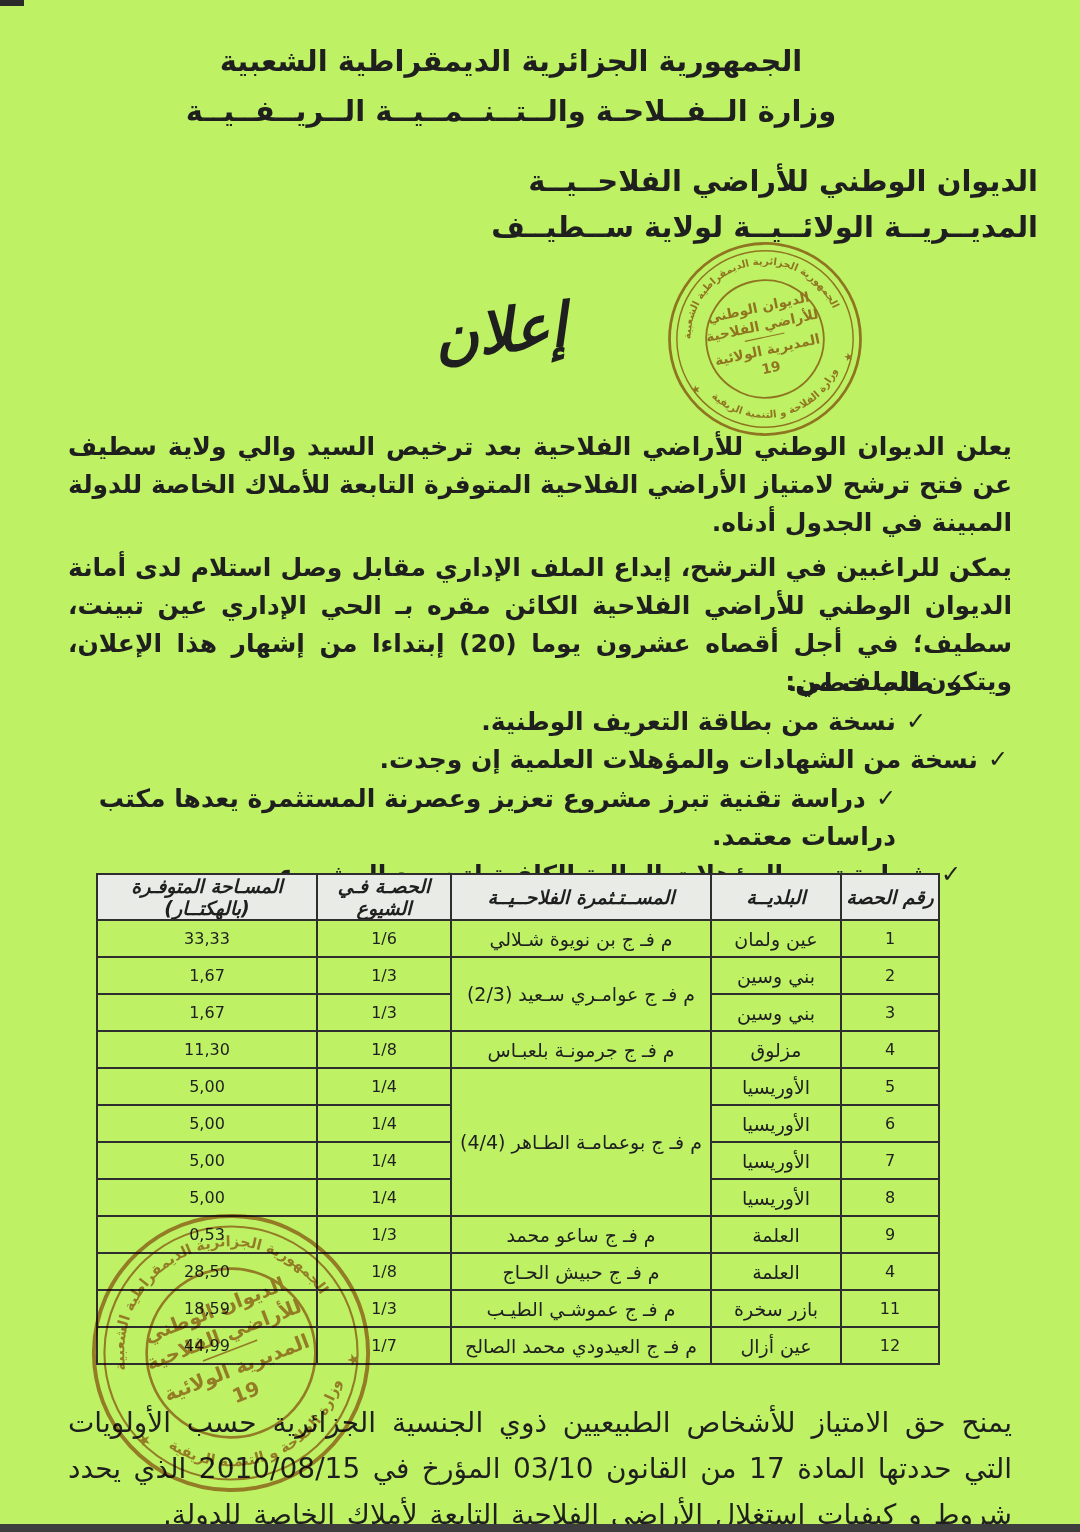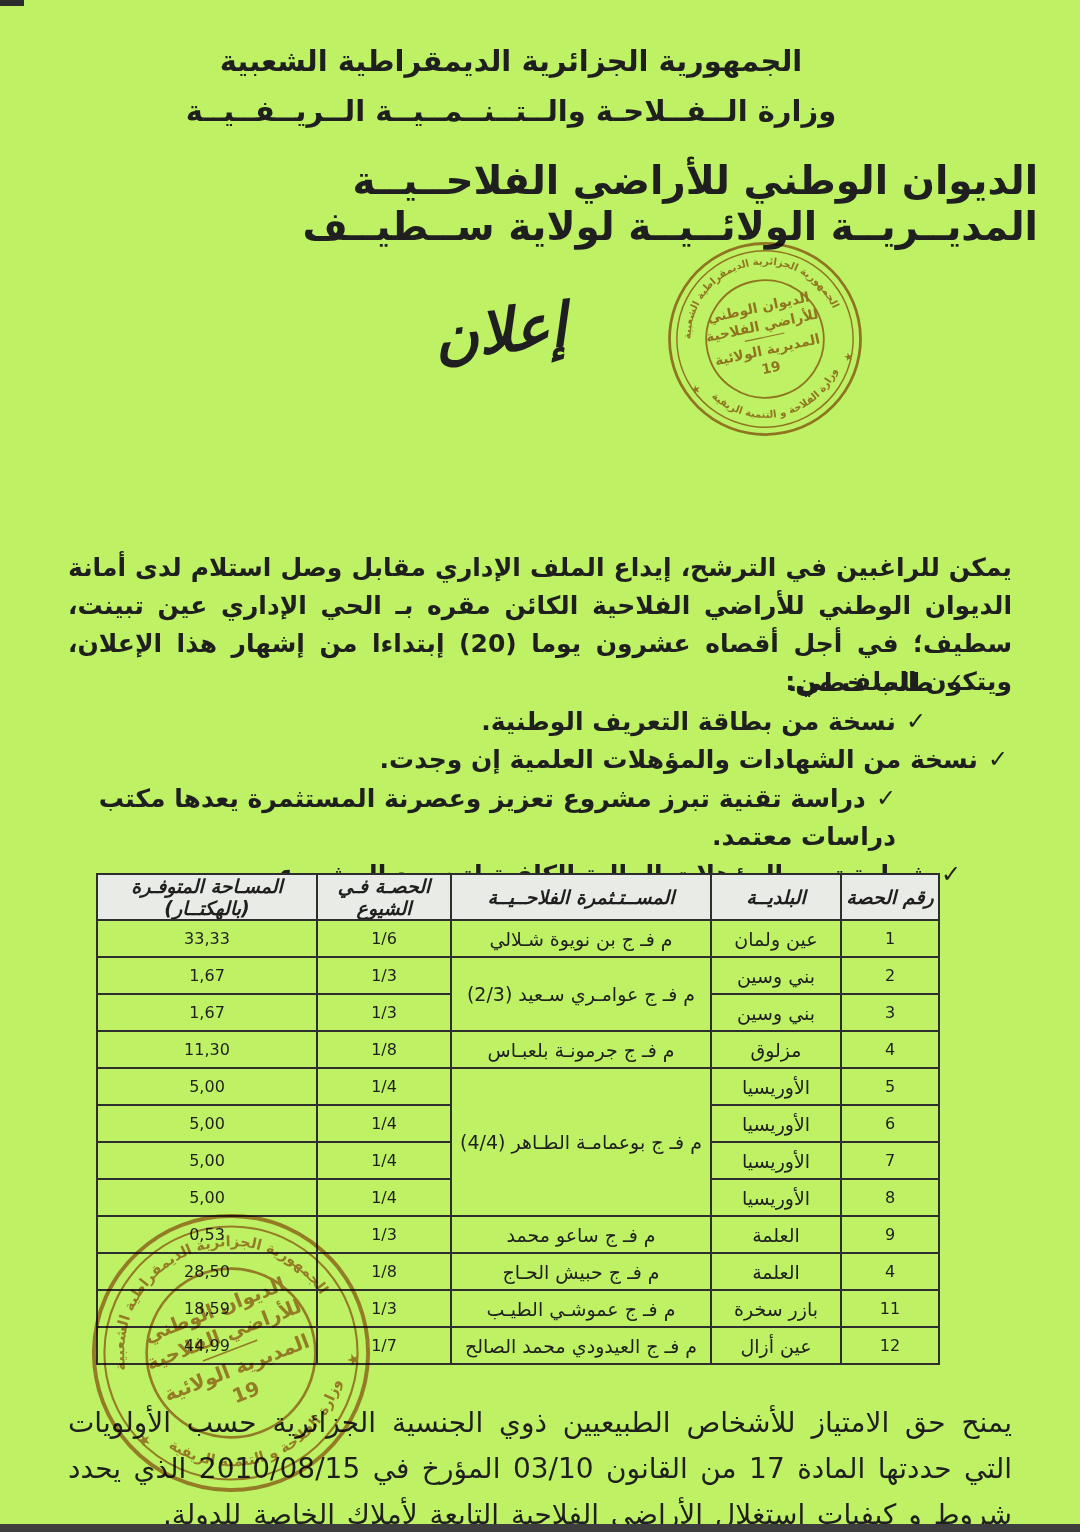--- a/index.html
+++ b/index.html
@@ -10,21 +10,21 @@
   }
   
   .corner-mark { position:absolute; top:0; left:0; width:24px; height:6px; background:#2b2b2b; }
   .bottom-edge { position:absolute; bottom:0; left:0; width:100%; height:8px; background:#3e3e3e; }
 
   
   .gov-header { position:absolute; top:36px; left:0; width:1022px; text-align:center;
     font-weight:bold; font-size:29px; line-height:50px; direction:rtl; }
   
   .org-header { position:absolute; top:158px; right:42px; text-align:right;
-    font-weight:bold; font-size:39px; line-height:46px; direction:rtl; }
+    font-weight:bold; font-size:29px; line-height:46px; direction:rtl; }
 
   .announce-title { position:absolute; top:296px; left:420px; width:160px; text-align:center;
     font-size:60px; font-weight:bold; font-style:italic; transform:rotate(-6deg); direction:rtl; }
 
   .body-par { position:absolute; right:68px; left:68px; direction:rtl; text-align:justify;
     font-size:25px; font-weight:bold; line-height:38px; letter-spacing:0; }
   .par-1 { top:403px; }
   .par-2 { top:524px; }
   .par-2 .plain { font-weight:bold; }
   .par-2 .strong { font-weight:bold; }
@@ -73,20 +73,21 @@
     <div>وزارة الــفــلاحـة والــتــنــمــيــة الــريــفــيــة</div>
   </div>
 
   <div class="org-header">
     <div>الديوان الوطني للأراضي الفلاحــيــة</div>
     <div>المديــريــة الولائــيــة لولاية ســطيــف</div>
   </div>
 
   <div class="announce-title">إعلان</div>
 
+  <p class="body-par par-1">يعلن الديوان الوطني للأراضي الفلاحية بعد ترخيص السيد والي ولاية سطيف عن فتح ترشح لامتياز الأراضي الفلاحية المتوفرة التابعة للأملاك الخاصة للدولة المبينة في الجدول أدناه.</p>
 
   <p class="body-par par-2"><span class="plain">يمكن للراغبين في الترشح، إيداع الملف الإداري مقابل وصل استلام لدى أمانة الديوان الوطني للأراضي الفلاحية الكائن مقره بـ </span><span class="strong">الحي الإداري عين تبينت، سطيف؛ في أجل أقصاه عشرون يوما (20) إبتداءا من إشهار هذا الإعلان</span><span class="plain">، ويتكون الملف من:</span></p>
 
   <ul class="req-list">
       <li><span class="check">✓</span><span>طلب خطي.</span></li>
       <li><span class="check">✓</span><span>نسخة من بطاقة التعريف الوطنية.</span></li>
       <li><span class="check">✓</span><span>نسخة من الشهادات والمؤهلات العلمية إن وجدت.</span></li>
       <li><span class="check">✓</span><span>دراسة تقنية تبرز مشروع تعزيز وعصرنة المستثمرة يعدها مكتب دراسات معتمد.</span></li>
       <li><span class="check">✓</span><span>شهادة تبين المؤهلات المالية الكافية لتجسيد المشروع.</span></li>
     </ul>

